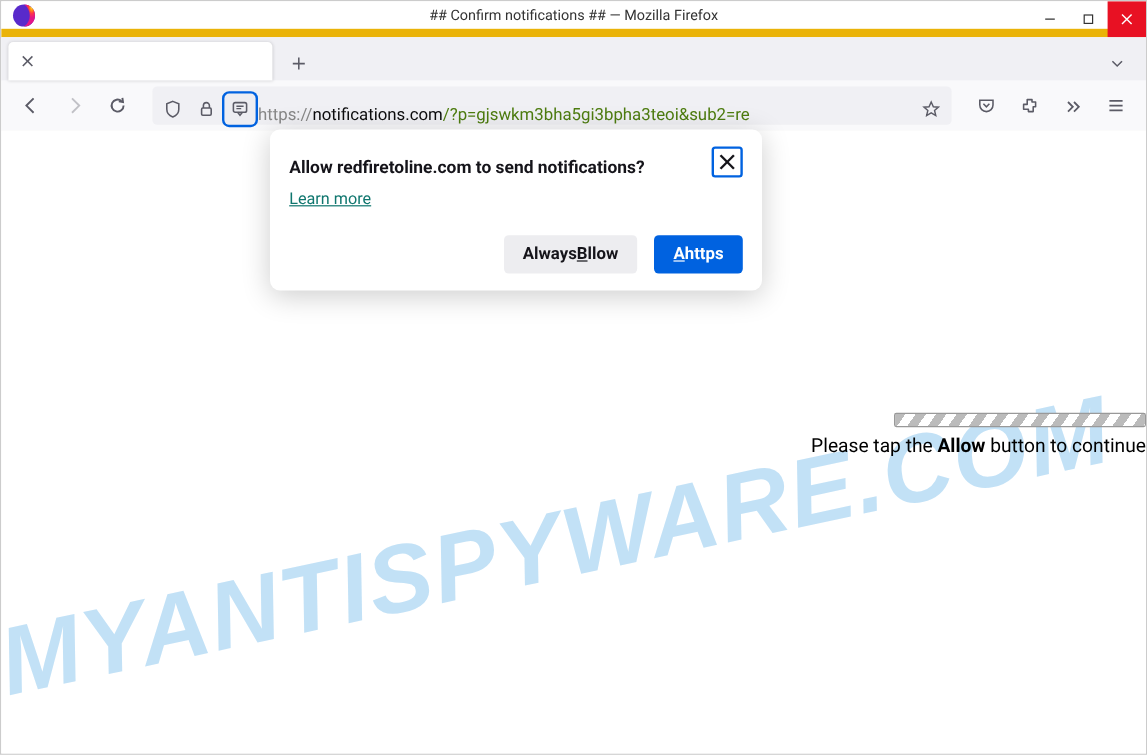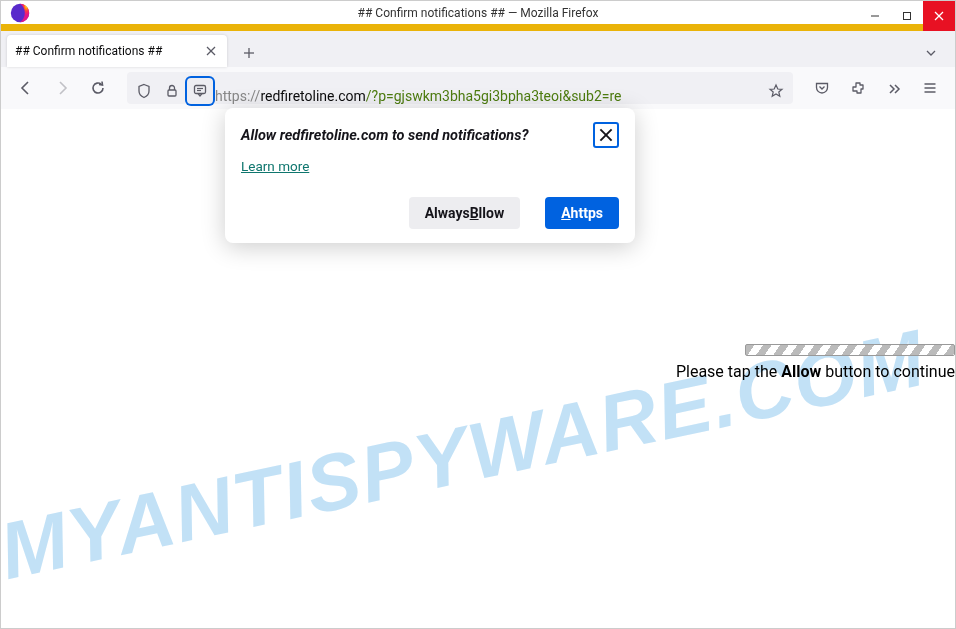--- a/index.html
+++ b/index.html
@@ -40,25 +40,25 @@
 .center-msg { position: absolute; top: 235px; left: 0; right: 0; display: flex; flex-direction: column; align-items: flex-end; gap: 6px; }
 .progress { width: 210px; height: 12px; border: 1px solid #999; border-radius: 2px; background: repeating-linear-gradient(125deg, #bbb 0 7px, #fff 7px 14px); }
 .msg-text { font-size: 16px; color: #000; }
 .msg-text b { font-weight: 700; }
 
 
 .wmark { position: absolute; left: -10px; top: 300px; font-size: 80px; font-weight: 900; font-style: italic; letter-spacing: 2px; color: rgba(80, 170, 230, 0.35); transform: rotate(-12deg); white-space: nowrap; pointer-events: none; font-family: Arial, sans-serif; }
 
 
 .notif { position: absolute; left: 224px; top: 107px; width: 410px; background: #fff; border-radius: 8px; box-shadow: 0 4px 24px rgba(0,0,0,0.2); padding: 14px 16px 14px; }
-.notif-head { display: flex; align-items: center; justify-content: space-between; font-style: italic; }
+.notif-head { display: flex; align-items: flex-end; justify-content: space-between; }
 .notif-title { font-size: 14.5px; font-weight: 700; color: #15141a; }
 .notif-x { width: 26px; height: 26px; border: 2px solid #0062e0; border-radius: 3px; display: flex; align-items: center; justify-content: center; color: #15141a; }
 .notif-learn { display: inline-block; margin-top: 10px; font-size: 13.5px; color: #0f766e; text-decoration: underline; }
-.notif-actions { display: flex; justify-content: flex-end; gap: 25px; margin-top: 22px; }
+.notif-actions { display: flex; justify-content: flex-end; gap: 14px; margin-top: 22px; }
 .btn { height: 32px; padding: 0 16px; border-radius: 4px; font-size: 14px; font-weight: 700; display: flex; align-items: center; }
 .btn-block { background: #ededf0; color: #15141a; }
 .btn-block .uline { text-decoration: underline; }
 .btn-allow { background: #0062e0; color: #fff; }
 .btn-allow .uline { text-decoration: underline; }
 </style>
 </head>
 <body>
 
 <div class="titlebar">
@@ -92,21 +92,20 @@
         <svg viewBox="0 0 10 10">
           <line x1="1" y1="1" x2="9" y2="9" stroke="currentColor" stroke-width="1.2"></line>
           <line x1="9" y1="1" x2="1" y2="9" stroke="currentColor" stroke-width="1.2"></line>
         </svg>
       </div>
   </div>
 </div>
 
 <div class="tabbar">
   <div class="tab">
-    <span class="tab-label">## Confirm notifications ##</span>
     <span class="tab-close">
         <svg width="10" height="10" viewBox="0 0 10 10">
           <line x1="1" y1="1" x2="9" y2="9" stroke="currentColor" stroke-width="1.3"></line>
           <line x1="9" y1="1" x2="1" y2="9" stroke="currentColor" stroke-width="1.3"></line>
         </svg>
       </span>
   </div>
   <div class="newtab">
       <svg width="12" height="12" viewBox="0 0 12 12">
         <line x1="6" y1="1" x2="6" y2="11" stroke="currentColor" stroke-width="1.3"></line>
@@ -153,21 +152,21 @@
     <div class="urlbtn active">
         <svg width="16" height="16" viewBox="0 0 16 16">
           <rect x="2.5" y="2.5" width="11" height="8" rx="1.5" fill="none" stroke="currentColor" stroke-width="1.3"></rect>
           <path d="M6 10.5 L8 13 L10 10.5" fill="none" stroke="currentColor" stroke-width="1.3"></path>
           <line x1="5" y1="5.5" x2="11" y2="5.5" stroke="currentColor" stroke-width="1.2"></line>
           <line x1="5" y1="7.5" x2="9" y2="7.5" stroke="currentColor" stroke-width="1.2"></line>
         </svg>
       </div>
     <div class="url-text">
       <span class="scheme">https://</span>
-        <span class="host">redfiretoline.com</span>
+        <span class="host">notifications.com</span>
         <span class="path">/?p=gjswkm3bha5gi3bpha3teoi&amp;sub2=re</span>
     </div>
     <div class="urlbtn">
         <svg width="16" height="16" viewBox="0 0 16 16">
           <path d="M8 2 L9.8 6 L14 6.3 L10.8 9 L11.8 13.3 L8 11 L4.2 13.3 L5.2 9 L2 6.3 L6.2 6 Z" fill="none" stroke="currentColor" stroke-width="1.2"></path>
         </svg>
       </div>
   </div>
 
   <div class="tbtn">

